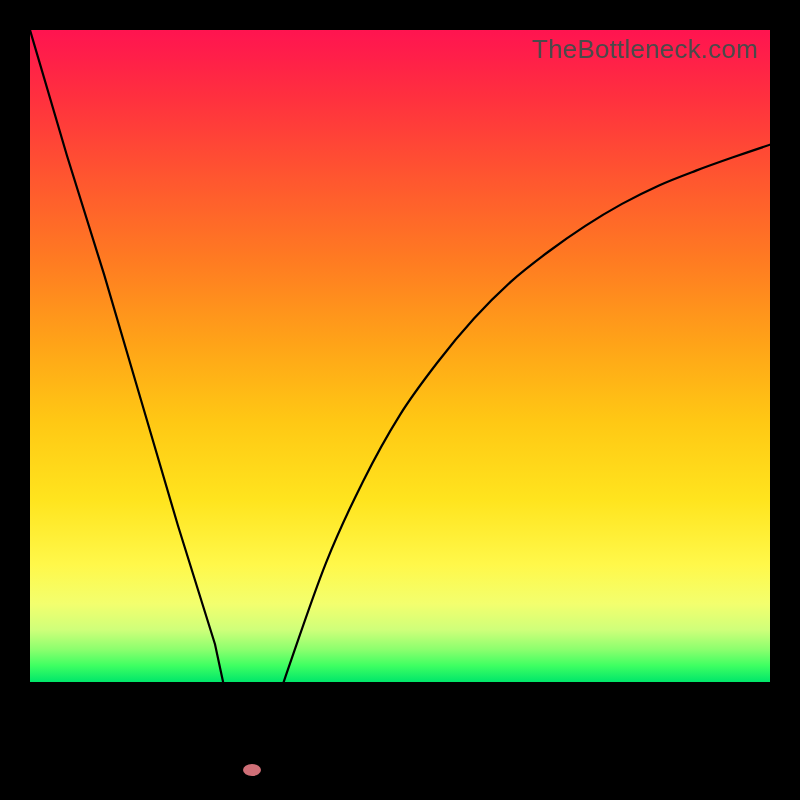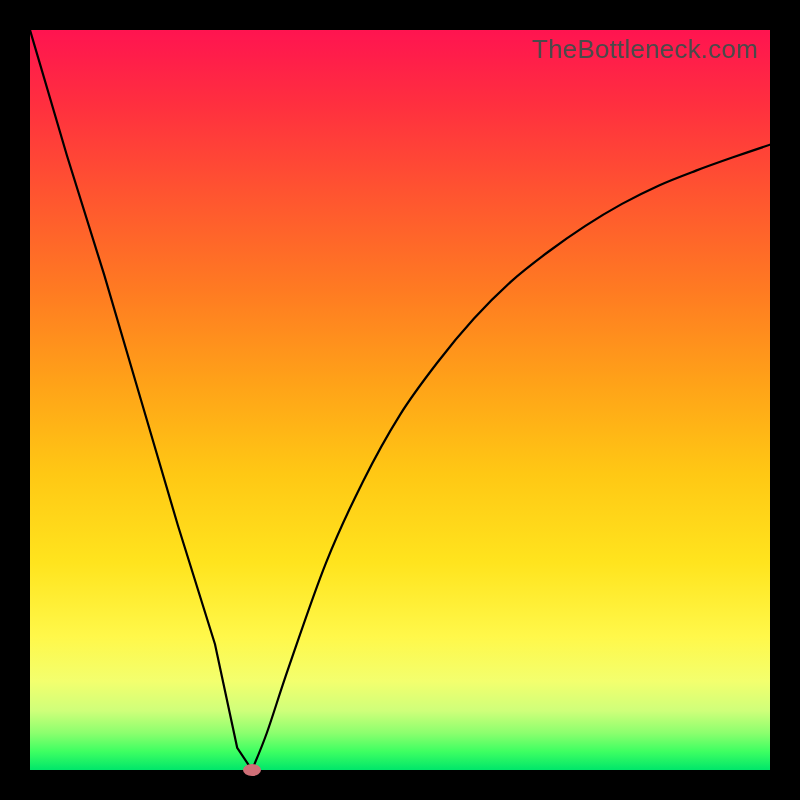--- a/index.html
+++ b/index.html
@@ -15,21 +15,21 @@
     position: relative;
     width: 800px;
     height: 800px;
     background: #000;
   }
   .plot {
     position: absolute;
     left: 30px;
     top: 30px;
     width: 740px;
-    height: 740px;
+    height: 652px;
     background: linear-gradient(to bottom,
       #ff1450 0%,
       #ff2f3f 10%,
       #ff5430 22%,
       #ff7a22 35%,
       #ffa318 48%,
       #ffc814 60%,
       #ffe41e 72%,
       #fff84a 82%,
       #f3ff6e 88%,

